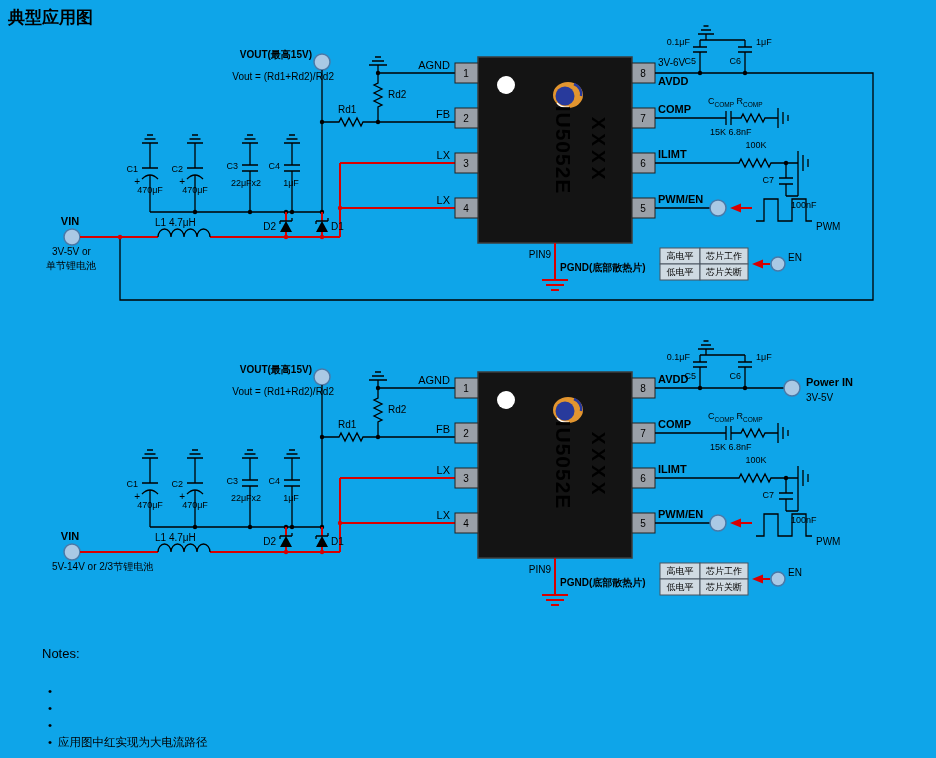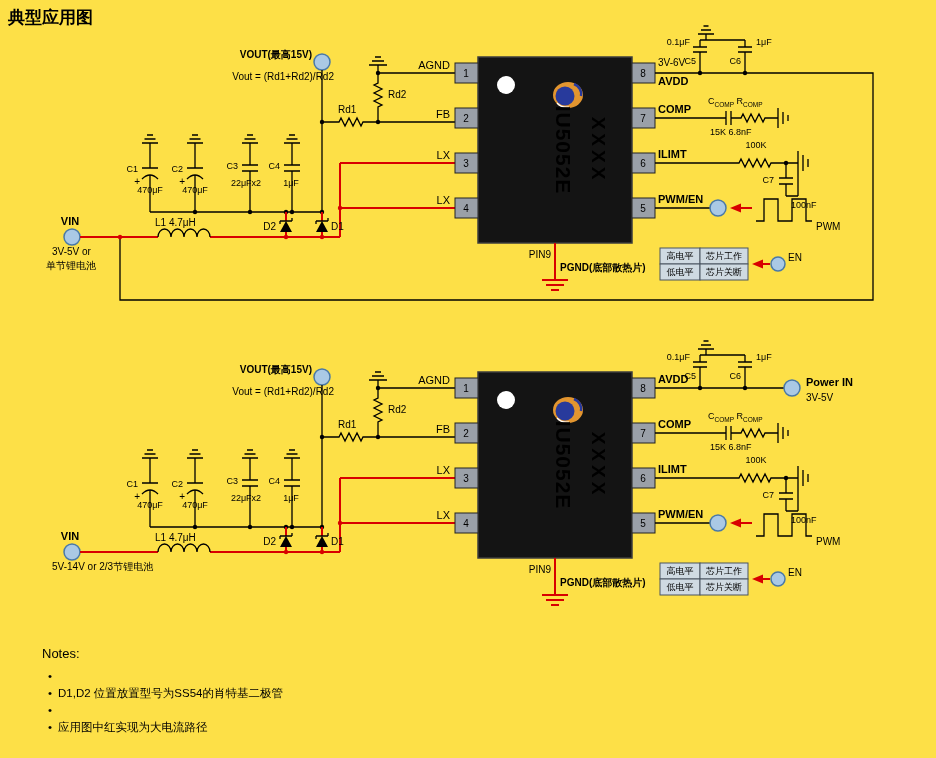--- a/index.html
+++ b/index.html
@@ -1,36 +1,36 @@
 <!DOCTYPE html>
 <html style="--red: #d80000; --term: #aac9e5; --termline: #4979a8; --chip: #141414; --pinbox: #9aa0a8; --tablefill: #cfdae2;"><head>
 <meta charset="utf-8">
 <style>
   *{margin:0;padding:0;box-sizing:border-box}
   html,body{background:#fff}
-  .canvas{position:relative;width:936px;height:758px;background:#fde047;overflow:hidden;
+  .canvas{position:relative;width:936px;height:758px;background:#0ea5e9;overflow:hidden;
           font-family:"Liberation Sans",sans-serif;color:#000}
   .page-title{position:absolute;left:8px;top:6px;font-size:17px;font-weight:700}
   .circuit{position:absolute;left:0;width:936px;height:300px}
   svg text{font-family:"Liberation Sans",sans-serif;fill:#000}
   .w{stroke:#000;stroke-width:1.3;fill:none}
   .rw{stroke:var(--red,#d80000);stroke-width:2;fill:none}
   .t9{font-size:9px}.t10{font-size:10px}.t11{font-size:11px}.b{font-weight:700}
   .sub{font-size:6.5px}
   .pinbox{fill:var(--pinbox,#9aa0a8);stroke:#222;stroke-width:1}
   .chipbody{fill:var(--chip,#141414);stroke:#3c3c3c;stroke-width:1.5}
   .term{fill:var(--term,#aac9e5);stroke:var(--termline,#4979a8);stroke-width:1.5}
   .dot{fill:#000}.dotr{fill:var(--red,#d80000)}
   .redfill{fill:var(--red,#d80000)}
   .tcell{fill:var(--tablefill,#cfdae2);stroke:#4a5560;stroke-width:1}
   .tabletext{font-size:9px}
   .variant-top .bottom-only{display:none}
   .variant-bottom .top-only{display:none}
   .notes{position:absolute;left:42px;top:646px;width:880px}
-  .notes-title{font-size:13px;margin-bottom:7px}
+  .notes-title{font-size:13px;margin-bottom:22px}
   .note-row{font-size:11.5px;line-height:17px;display:flex}
   .note-bullet{width:16px;text-align:center;flex:0 0 16px}
 </style>
 </head>
 <body>
 
 <div class="canvas">
   <div class="page-title">典型应用图</div>
   <div id="circuits">
 <svg class="circuit variant-top" width="936" height="300" viewBox="0 0 936 300" style="top: 18px;">
@@ -426,21 +426,20 @@
 </svg>
 </div>
 
   <div class="notes">
     <div class="notes-title">Notes:</div>
     <div class="note-row">
         <span class="note-bullet">•</span>
       </div>
     <div class="note-row">
         <span class="note-bullet">•</span>
-        <span>D1,D2 位置放置型号为SS54的肖特基二极管</span>
       </div>
     <div class="note-row">
         <span class="note-bullet">•</span>
       </div>
     <div class="note-row">
         <span class="note-bullet">•</span>
         <span>应用图中红实现为大电流路径</span>
       </div>
   </div>
 </div>

